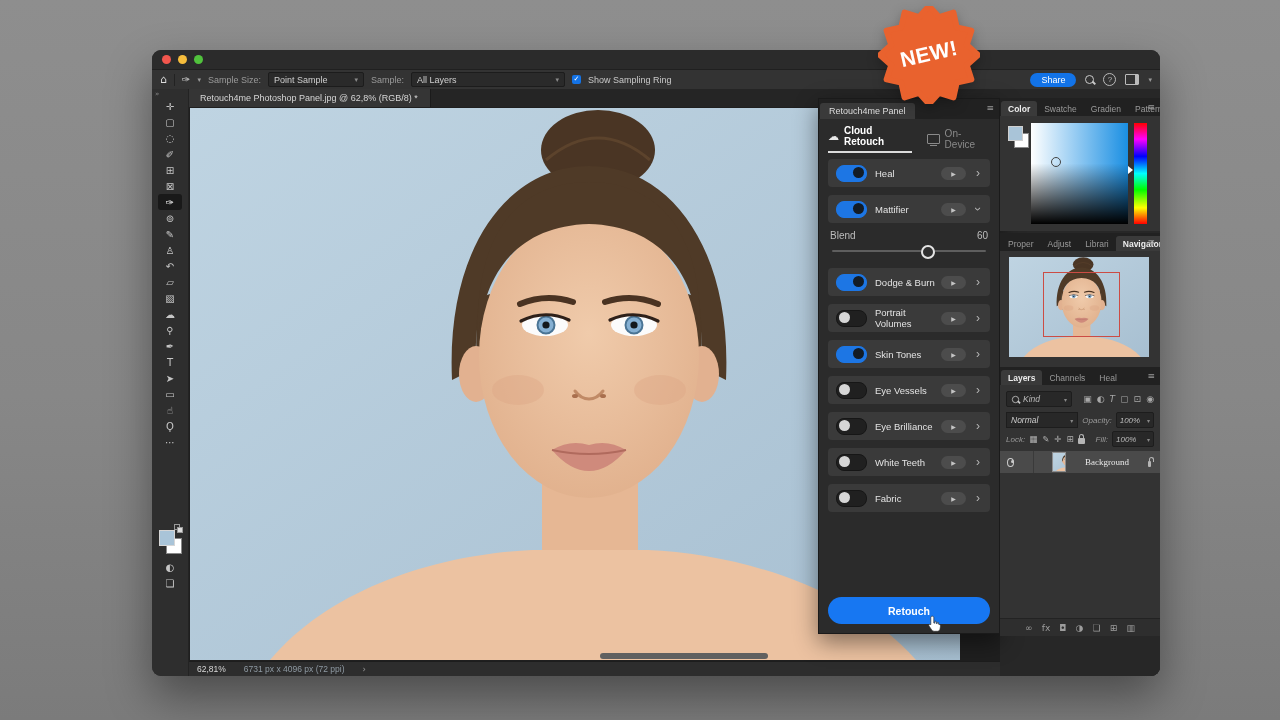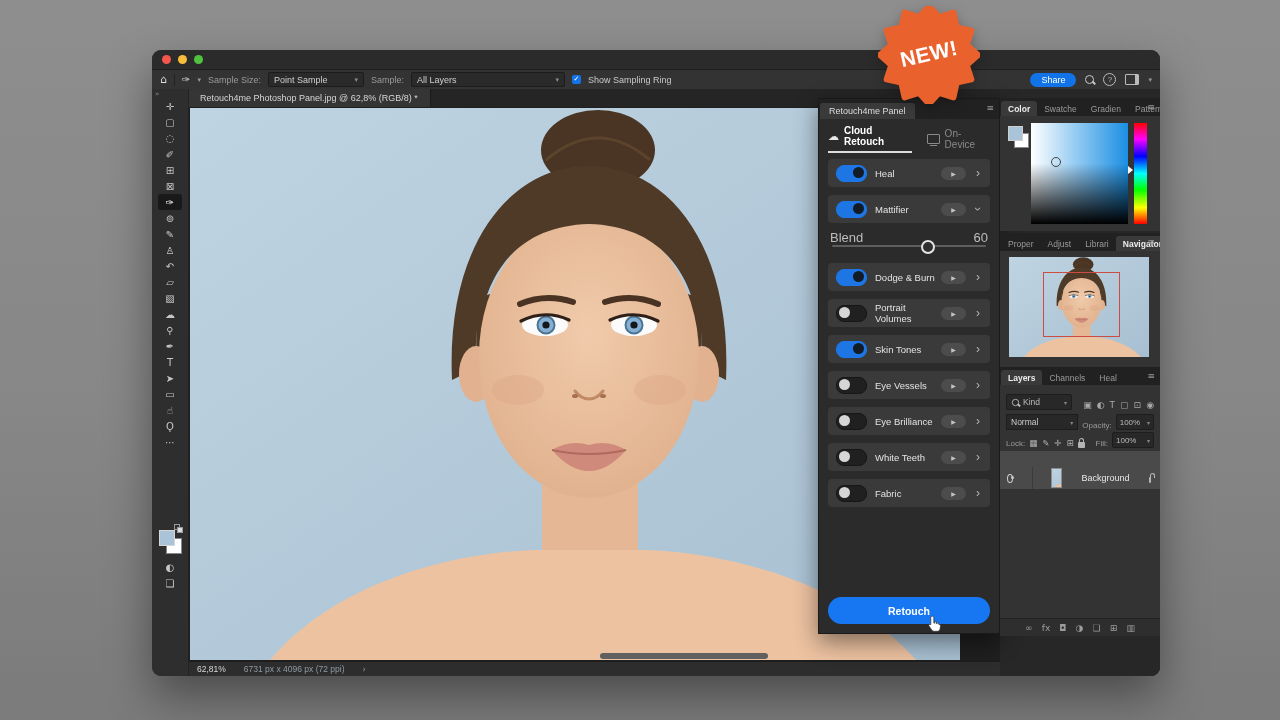--- a/index.html
+++ b/index.html
@@ -85,21 +85,21 @@
   .toggle.on::after{left:auto;right:2px;background:#131c26;}
   .rt-label{color:#e3e3e3;font-size:9.5px;margin-left:8px;}
   .play-btn{margin-left:auto;width:25px;height:13px;border-radius:7px;background:#4c4c4c;color:#c4c4c4;font-size:6px;
             display:flex;align-items:center;justify-content:center;flex:0 0 auto;}
   .play-btn::before{content:"▶";font-family:"DejaVu Sans",sans-serif;}
   .rt-chevron{color:#b5b5b5;font-size:12px;margin-left:8px;width:8px;text-align:center;flex:0 0 auto;line-height:10px;}
   .rt-chevron::before{content:"›";}
   .rt-chevron.down{transform:rotate(90deg);}
   .rt-blend{display:none;padding:7px 2px 2px 2px;}
   .rt-blend.show{display:block;}
-  .blend-head{display:flex;justify-content:space-between;color:#bdbdbd;font-size:13px;}
+  .blend-head{display:flex;justify-content:space-between;color:#bdbdbd;font-size:10px;margin-bottom:9px;}
   .blend-slider{position:relative;height:2px;background:#5e5e5e;border-radius:1px;margin:0 2px 6px 2px;}
   .blend-knob{position:absolute;left:58%;top:-5px;width:10px;height:10px;border-radius:50%;background:#2f2f2f;border:2px solid #e4e4e4;}
   .retouch-btn{margin-top:auto;height:27px;border-radius:14px;background:#1777f2;color:#fff;font-size:10.5px;font-weight:bold;
                display:flex;align-items:center;justify-content:center;position:relative;flex:0 0 auto;}
   .cursor-hand{position:absolute;right:48px;bottom:-9px;}
   
   .color-panel{left:848px;top:48px;width:160px;height:133px;}
   .cp-body{position:relative;height:115px;}
   .cp-fg{position:absolute;left:8px;top:10px;width:13px;height:13px;background:#a9c4d8;border:1px solid #cfcfcf;z-index:2;}
   .cp-bg{position:absolute;left:14px;top:17px;width:13px;height:13px;background:#fff;border:1px solid #888;}
@@ -114,33 +114,33 @@
   .nav-thumb{position:absolute;left:9px;top:24px;width:140px;height:100px;overflow:hidden;background:#b3c9d9;}
   .nav-rect{position:absolute;left:24%;top:15%;width:54%;height:63%;border:1px solid #cc4c44;}
   .nav-bottom{position:absolute;left:0;right:0;bottom:5px;height:16px;display:flex;align-items:center;padding:0 8px;gap:8px;}
   .nav-zoom{font-size:8.5px;color:#cfcfcf;}
   .mtn-s{color:#a8a8a8;font-size:7px;margin-left:auto;}
   .mtn-l{color:#a8a8a8;font-size:11px;}
   .nav-slider{position:relative;width:62px;height:2px;background:#6a6a6a;}
   .nav-knob{position:absolute;left:50%;top:-7px;color:#f0f0f0;font-size:8px;transform:translateX(-50%);}
   
   .layers-panel{left:848px;top:317px;width:160px;height:269px;}
-  .lp-row{display:flex;align-items:flex-end;padding:0 6px;gap:4px;font-size:8px;color:#9a9a9a;}
+  .lp-row{display:flex;align-items:center;padding:0 6px;gap:4px;font-size:8px;color:#9a9a9a;font-style:italic;}
   .lp-filter{height:22px;margin-top:3px;}
   .kindbox{width:56px;height:14px;background:#282828;border:1px solid #1d1d1d;border-radius:2px;display:flex;align-items:center;gap:3px;padding:0 4px;color:#bbb;font-size:8.5px;}
   .kindbox .mag{transform:scale(.8);}
   .f-icons{margin-left:auto;display:flex;gap:5px;color:#a8a8a8;font-size:9px;}
   .lp-blend{height:20px;}
   .normalbox{width:70px;height:14px;background:#282828;border:1px solid #1d1d1d;border-radius:0;display:flex;align-items:center;justify-content:space-between;padding:0 4px;color:#ccc;font-size:8.5px;}
   .valbox{width:34px;height:14px;background:#282828;border:1px solid #1d1d1d;border-radius:2px;display:flex;align-items:center;justify-content:space-between;padding:0 3px;color:#bbb;font-size:8px;}
   .lp-lock{height:18px;}
   .lock-icons{display:flex;gap:5px;color:#b0b0b0;font-size:8.5px;}
   .padlock{width:7px;height:6px;background:#b5b5b5;border-radius:1px;position:relative;display:inline-block;margin-top:3px;}
   .padlock::before{content:"";position:absolute;left:1px;top:-4px;width:3px;height:4px;border:1.2px solid #b5b5b5;border-bottom:none;border-radius:3px 3px 0 0;}
-  .layer-row{height:22px;background:#4a4a4a;display:flex;align-items:center;margin-top:3px;padding:16px 0 0 7px;gap:19px;}
+  .layer-row{height:22px;background:#4a4a4a;display:flex;align-items:center;margin-top:3px;padding:0 0 0 7px;gap:19px;font-family:Liberation Serif, serif;}
   .eye{width:11px;height:7px;border:1px solid #ccc;border-radius:50%;position:relative;}
   .eye::after{content:"";position:absolute;left:3px;top:1.2px;width:3px;height:3px;border-radius:50%;background:#ccc;}
   .l-thumb{width:26px;height:18px;border:1px solid #8e8e8e;overflow:hidden;background:#b3c9d9;}
   .l-name{color:#e8e8e8;font-size:9px;}
   .layer-row .padlock{margin-left:auto;margin-right:9px;}
   .lp-bottombar{position:absolute;left:0;right:0;bottom:0;height:17px;background:#2e2e2e;border-top:1px solid #232323;
                 display:flex;align-items:center;justify-content:space-evenly;padding:0 16px;color:#9d9d9d;font-size:9px;}
   
   .badge{position:absolute;left:878px;top:6px;width:102px;height:98px;z-index:20;filter:drop-shadow(0 4px 6px rgba(0,0,0,.25));}
   .badge-text{position:absolute;left:0;top:36px;width:100%;text-align:center;color:#fff;font-weight:bold;font-size:21px;

